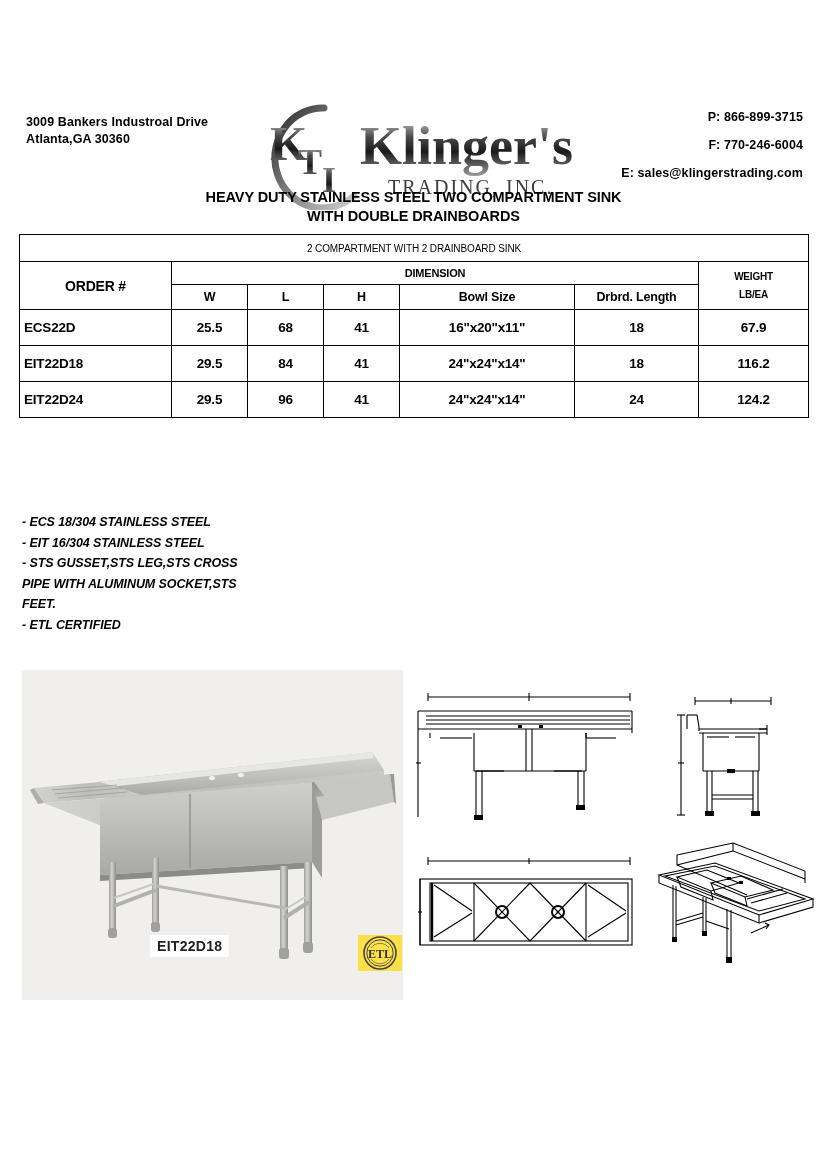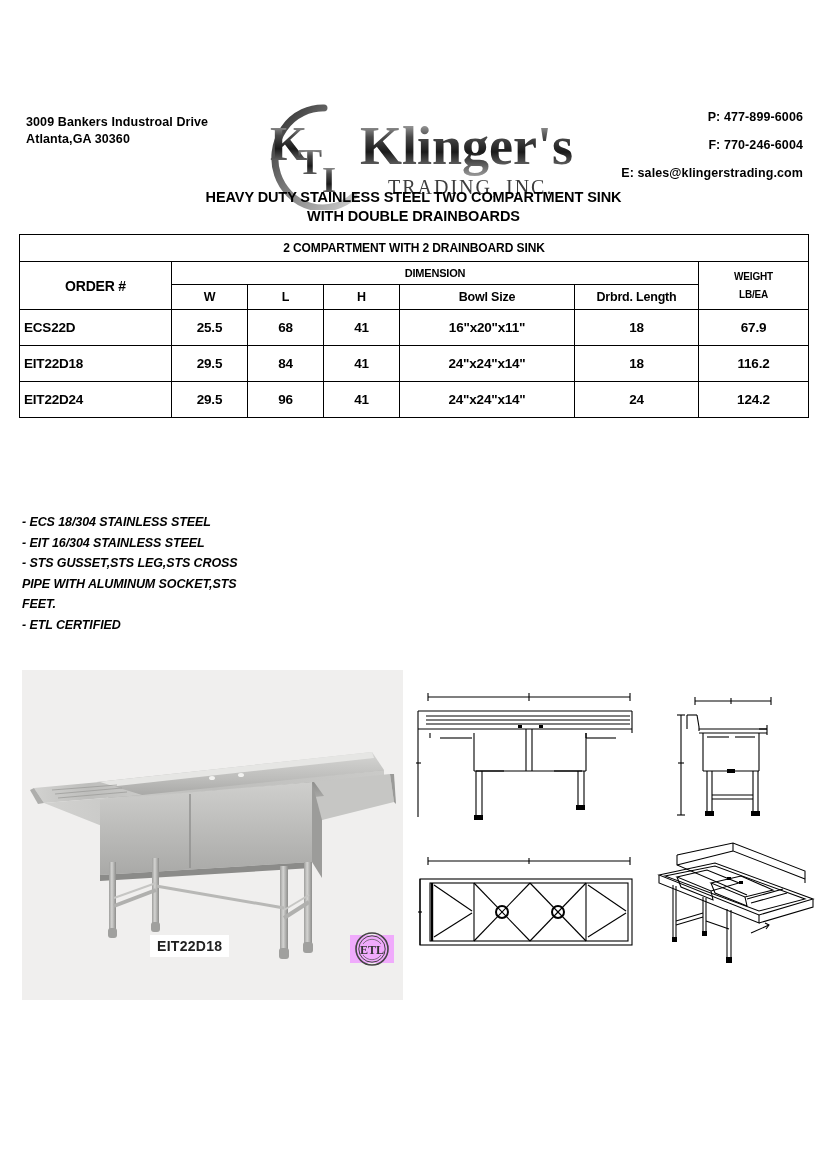--- a/index.html
+++ b/index.html
@@ -75,22 +75,22 @@
     border: 1.6px solid #000;
     text-align: center;
     vertical-align: middle;
     font-size: 13px;
     font-weight: 600;
     padding: 0;
     height: 34px;
     letter-spacing: -0.2px;
   }
   .spec-table .banner {
-    font-size: 12px;
-    font-weight: 700;
+    font-size: 10px;
+    font-weight: 400;
     height: 26px;
     letter-spacing: -0.1px;
   }
   .spec-table .order-head {
     font-size: 14px;
     height: 46px;
     font-weight: 600;
   }
   .spec-table .dim-head {
     font-size: 11px;
@@ -138,23 +138,23 @@
     left: 128px; top: 265px;
     background: #ffffff;
     padding: 3px 7px;
     font-size: 14px;
     font-weight: 600;
     color: #222;
     letter-spacing: 0.3px;
   }
   .etl-badge {
     position: absolute;
-    left: 328px; top: 265px;
-    width: 44px; height: 28px;
-    background: #f0abfc;
+    left: 336px; top: 265px;
+    width: 44px; height: 36px;
+    background: #fde047;
     display: flex;
     align-items: center;
     justify-content: center;
   }
 
   
   .drawings {
     position: absolute;
     left: 412px; top: 675px;
     width: 405px; height: 330px;
@@ -198,21 +198,21 @@
 
       <text x="90" y="94" font-family="'Liberation Serif', serif" font-size="36" font-weight="bold" fill="url(#gmetal)">I</text>
 
       <text x="128" y="66" font-family="'Liberation Serif', serif" font-size="54" font-weight="bold" fill="url(#gmetal)">Klinger's</text>
 
       <text x="156" y="96" font-family="'Liberation Serif', serif" font-size="20" letter-spacing="2" fill="#3d3d3d">TRADING, INC.</text>
     </svg>
   </div>
 
   <div class="contact">
-    <div>P: 477-899-6006</div>
+    <div>P: 866-899-3715</div>
     <div>F: 770-246-6004</div>
     <div>E: sales@klingerstrading.com</div>
   </div>
 </div>
 
 <div class="title" style="white-space:pre-line">HEAVY DUTY STAINLESS STEEL TWO COMPARTMENT SINK
 WITH DOUBLE DRAINBOARDS</div>
 
 <table class="spec-table">
   <colgroup>

